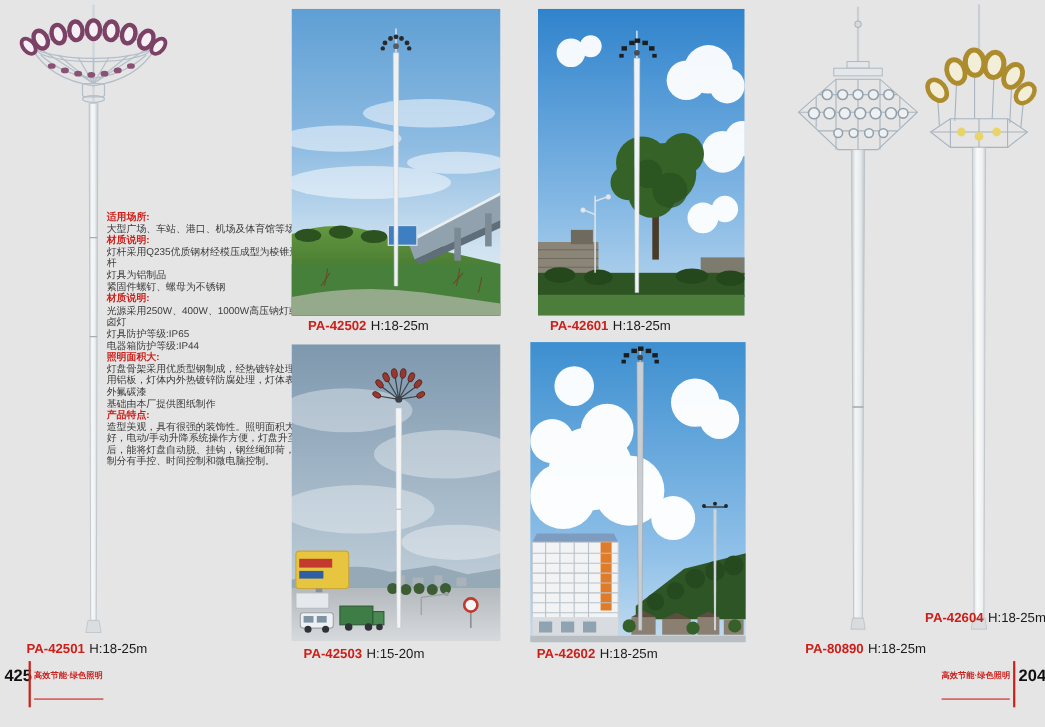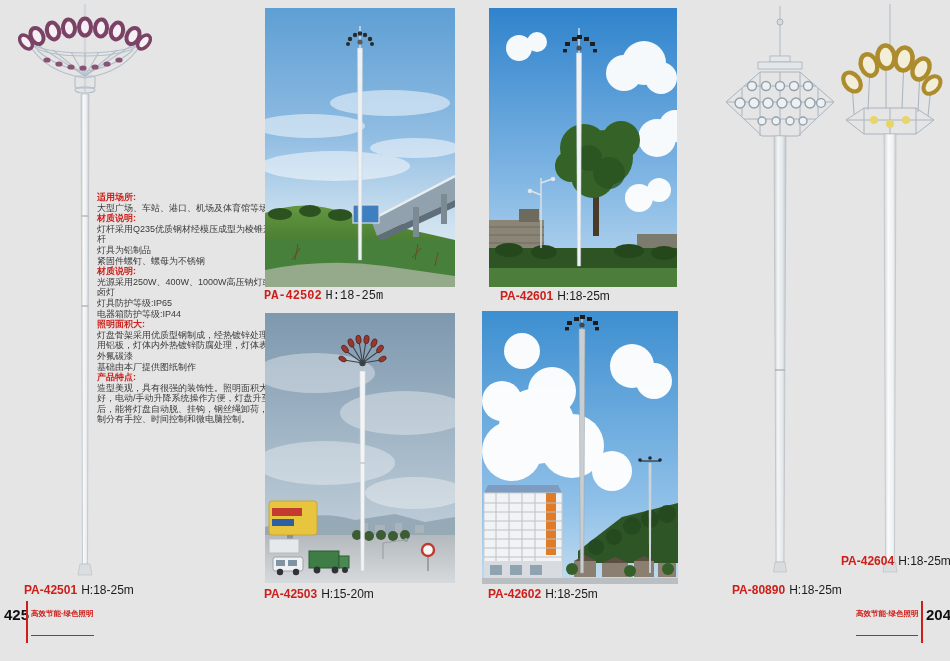--- a/index.html
+++ b/index.html
@@ -516,24 +516,24 @@
         <ellipse cx="96" cy="83" rx="7" ry="10" fill="#f3eed8" stroke="#ad8c2e" stroke-width="4" transform="rotate(42 96 83)"></ellipse>
       </g>
       <polygon points="48,132 60,132 58.5,560 49.5,560" fill="url(#pg4)" stroke="#b6bcc1" stroke-width="0.6"></polygon>
       <polygon points="48.5,560 59.5,560 61,570 47,570" fill="#dadee1" stroke="#b6bcc1" stroke-width="0.6"></polygon>
     </svg>
   </div>
 
   <div class="label" style="left:24px;top:583px;">
     <span class="code">PA-42501</span><span class="ht">H:18-25m</span>
   </div>
-  <div class="label" style="left:264px;top:289px;font-family:Liberation Mono, monospace;">
+  <div class="label" style="left:280px;top:289px;">
     <span class="code">PA-42502</span><span class="ht">H:18-25m</span>
   </div>
-  <div class="label" style="left:264px;top:587px;">
+  <div class="label" style="left:276px;top:587px;">
     <span class="code">PA-42503</span><span class="ht">H:15-20m</span>
   </div>
   <div class="label" style="left:488px;top:289px;margin-left:12px;">
     <span class="code">PA-42601</span><span class="ht">H:18-25m</span>
   </div>
   <div class="label" style="left:488px;top:587px;">
     <span class="code">PA-42602</span><span class="ht">H:18-25m</span>
   </div>
   <div class="label" style="left:732px;top:583px;">
     <span class="code">PA-80890</span><span class="ht">H:18-25m</span>

